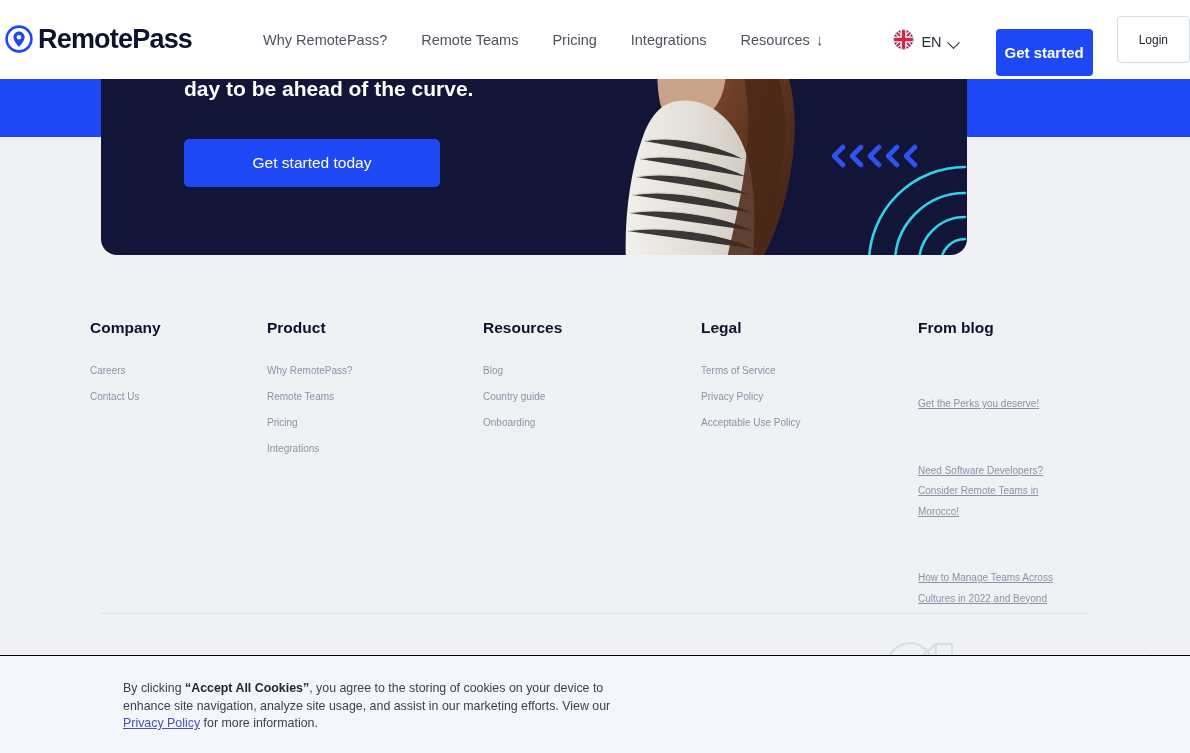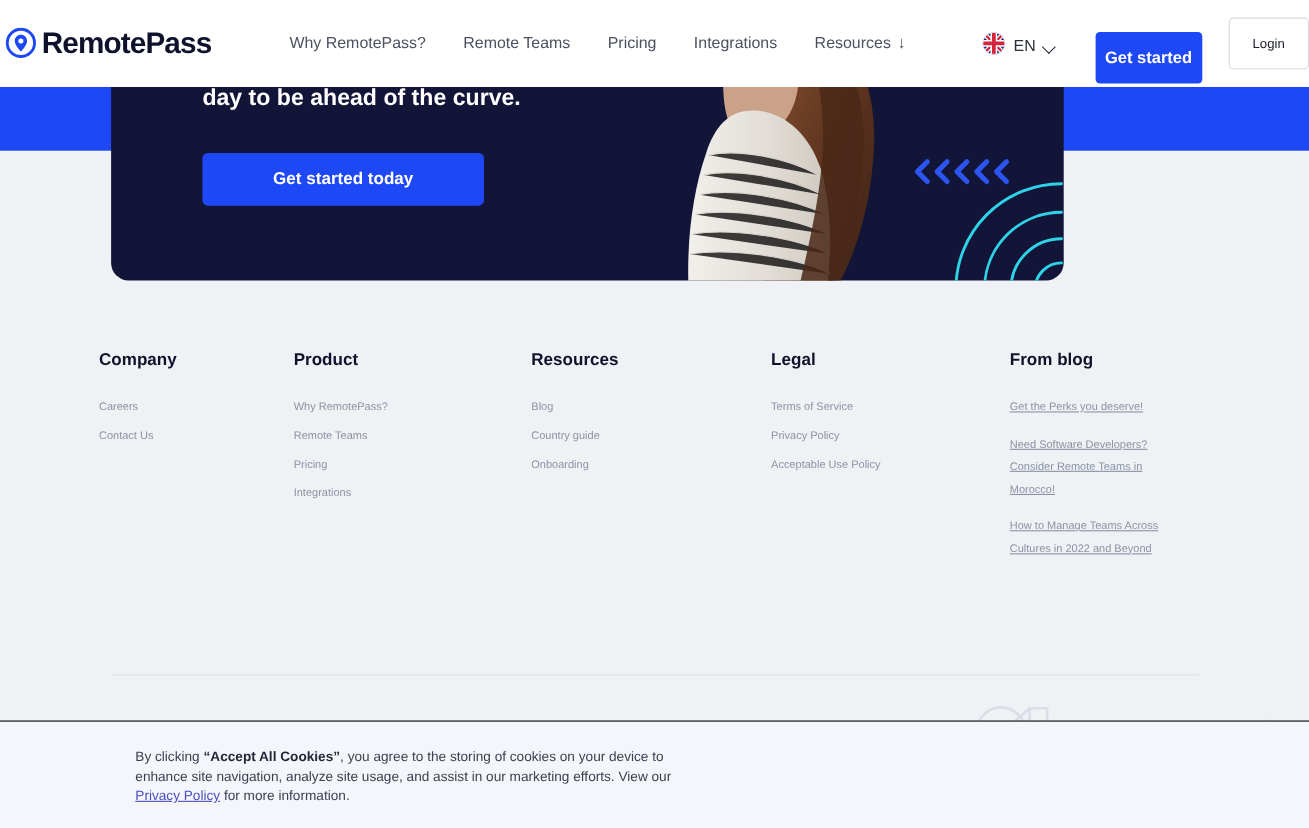--- a/index.html
+++ b/index.html
@@ -65,21 +65,21 @@
     position: absolute; top: 79px; left: 101px; width: 866px; height: 176px;
     background: #131538; border-radius: 0 0 16px 16px; overflow: hidden; z-index: 5;
   }
   .cta-head {
     position: absolute; left: 83px; top: -6px; width: 560px;
     font-size: 21px; font-weight: bold; color: #ffffff; line-height: 32px;
   }
   .cta-btn {
     position: absolute; left: 83px; top: 60px; width: 256px; height: 48px;
     background: #1e48f5; border-radius: 5px; color: #ffffff;
-    font-size: 15.5px; font-weight: bold;
+    font-size: 15.5px; font-weight: normal;
     display: flex; align-items: center; justify-content: center; cursor: pointer;
     border: none;
   }
   .cta-photo {
     position: absolute; right: 138px; top: -66px; width: 255px; height: 250px;
   }
   .chevrons {
     position: absolute; left: 728px; top: 62px; z-index: 7;
     display: flex; gap: 2px;
   }
@@ -92,21 +92,21 @@
   }
   .footer-cols {
     position: absolute; left: 90px; top: 64px; width: 989px;
     display: flex;
   }
   .fcol { display: flex; flex-direction: column; }
   .fcol:nth-child(1) { width: 177px; }
   .fcol:nth-child(2) { width: 216px; }
   .fcol:nth-child(3) { width: 218px; }
   .fcol:nth-child(4) { width: 217px; }
-  .fcol:nth-child(5) { width: 161px; }
+  .fcol:nth-child(5) { width: 161px; gap: 33px; }
   .fcol-title {
     font-size: 15.5px; font-weight: bold; color: #10122b; margin-bottom: 24px;
   }
   .fcol-link {
     font-size: 10px; color: #8b93a3; line-height: 20px; margin-bottom: 6px; cursor: pointer;
   }
   .fcol-link.blog { margin-bottom: 13px; line-height: 20.5px; text-decoration: underline; }
   .footer-divider {
     position: absolute; left: 101px; top: 358px; width: 989px; height: 1px;
     background: #dde1e9;

